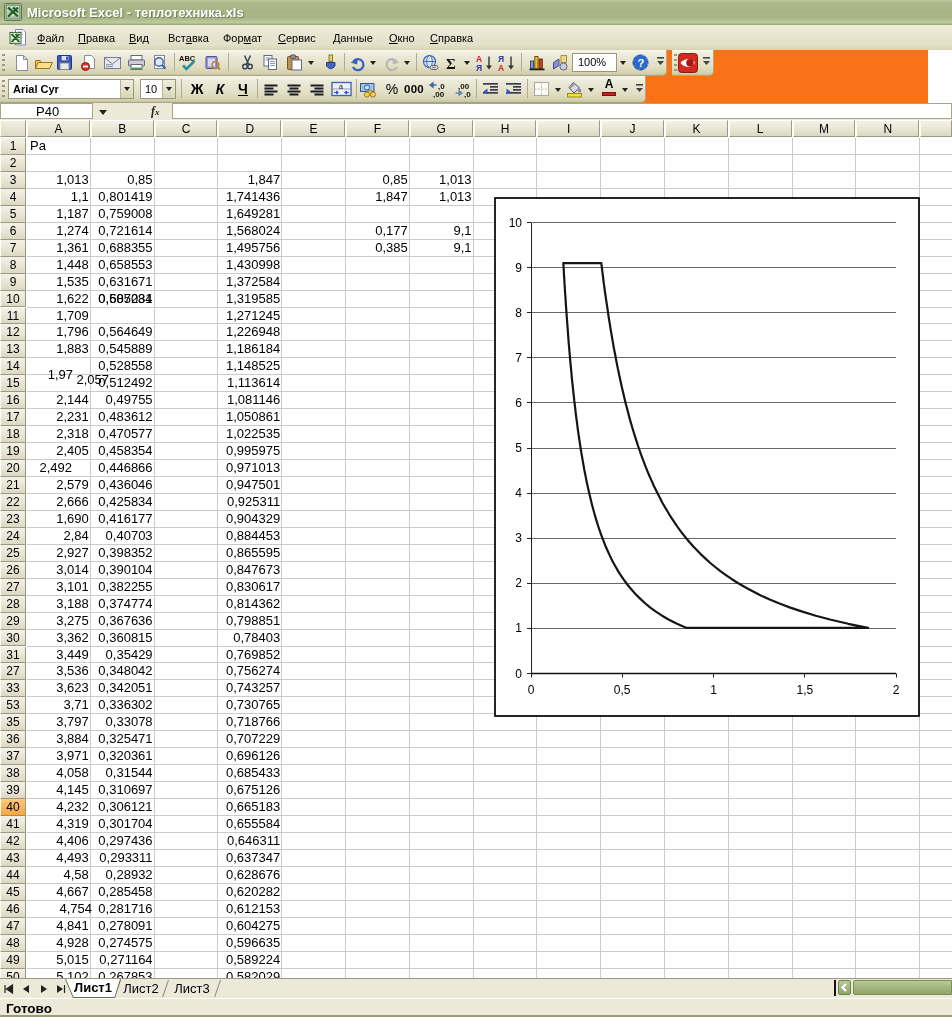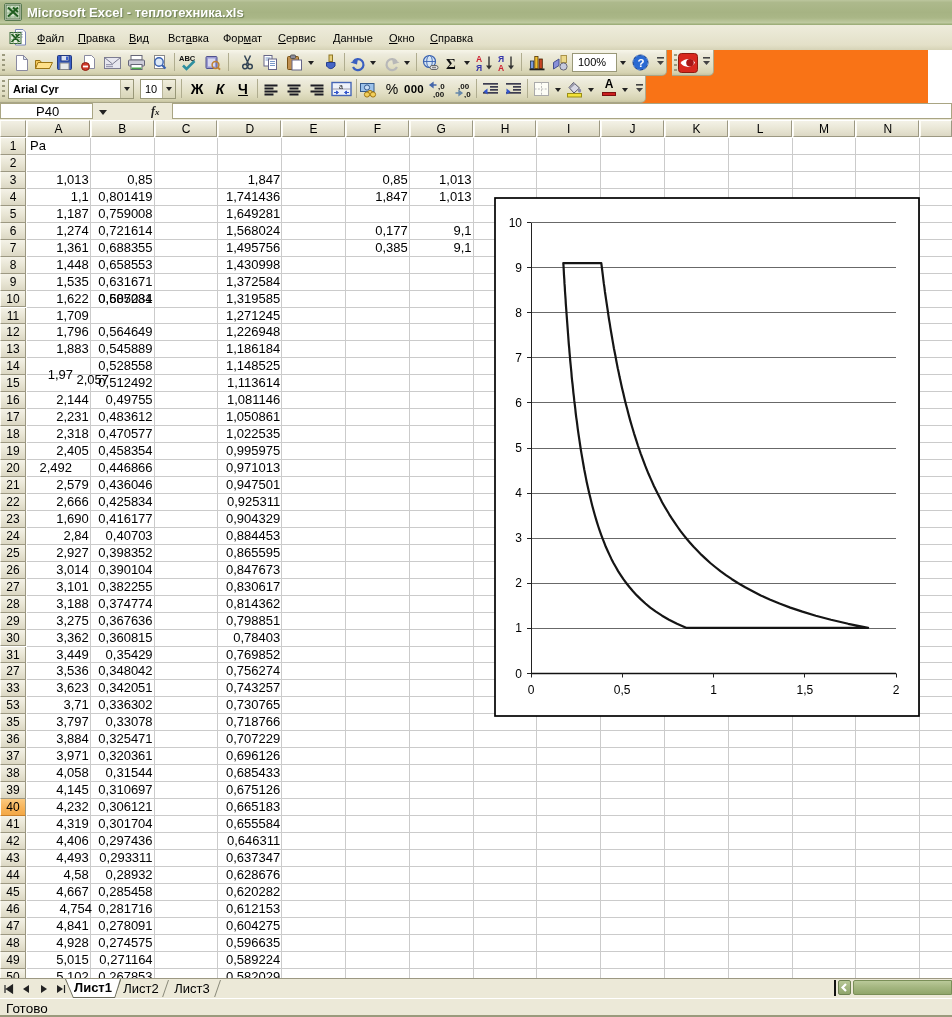--- a/index.html
+++ b/index.html
@@ -53,21 +53,21 @@
 .tab { position:absolute; top:1px; height:18px; font-size:13px; line-height:17px; text-align:center; color:#000; }
 .tsep { position:absolute; top:1px; width:1px; height:17px; background:#888878; transform:skewX(-19deg); transform-origin:top; }
 #tabactive-o { position:absolute; left:65px; top:0; width:56px; height:19px; background:#6a6a5a;
   clip-path:polygon(0 0,100% 0,calc(100% - 6px) 100%,8px 100%); }
 #tabactive { position:absolute; left:66px; top:0; width:54px; height:18px; background:#fff;
   clip-path:polygon(0 0,100% 0,calc(100% - 5.5px) 100%,7.5px 100%);
   font-size:13px; font-weight:bold; line-height:17px; text-align:center; color:#000; }
 #tabsplit { position:absolute; left:834px; top:1px; width:2px; height:16px; background:#111; }
 #hsb-btn { position:absolute; left:838px; top:1px; width:13px; height:15px; background:linear-gradient(#b7c796,#8fa56b); border:1px solid #6f8352; border-radius:2px; }
 #hsb-thumb { position:absolute; left:853px; top:1px; width:99px; height:15px; background:linear-gradient(#bac999 0%,#a5b781 45%,#90a66b 100%); border:1px solid #7a8f58; border-radius:2px 0 0 2px; }
-#statusbar { position:absolute; left:0; top:998px; width:952px; height:19px; background:#ece9d8; border-top:1px solid #fff; border-bottom:2px solid #9a9a7c; }
+#statusbar { position:absolute; left:0; top:998px; width:952px; height:19px; background:#ece9d8; border-top:1px solid #fff; border-bottom:2px solid #9a9a7c;font-weight:bold; }
 #statusbar .txt { position:absolute; left:6px; top:2px; font-size:13.5px; color:#000; }
 </style></head>
 <body>
 <div id="win">
 <div id="titlebar">
   <svg class="ico" style="left:4px;top:3px" width="18" height="18" viewBox="0 0 18 18">
     <rect x="0.5" y="0.5" width="17" height="17" rx="1.5" fill="#f0f4ea" stroke="#5a7a50"></rect>
     <rect x="2" y="2" width="14" height="14" fill="#cfe0c8" stroke="#4a6a40"></rect>
     <path d="M2 6 h14 M2 10 h14 M2 14 h14 M6 2 v14 M11 2 v14" stroke="#8aa882" stroke-width="0.8" fill="none"></path>
     <path d="M4 4.5 L9 9 L4 13.5 M9 4.5 L14 9 M14 4.5 L9 9 L14 13.5" stroke="#1e5c1e" stroke-width="2" fill="none"></path>

